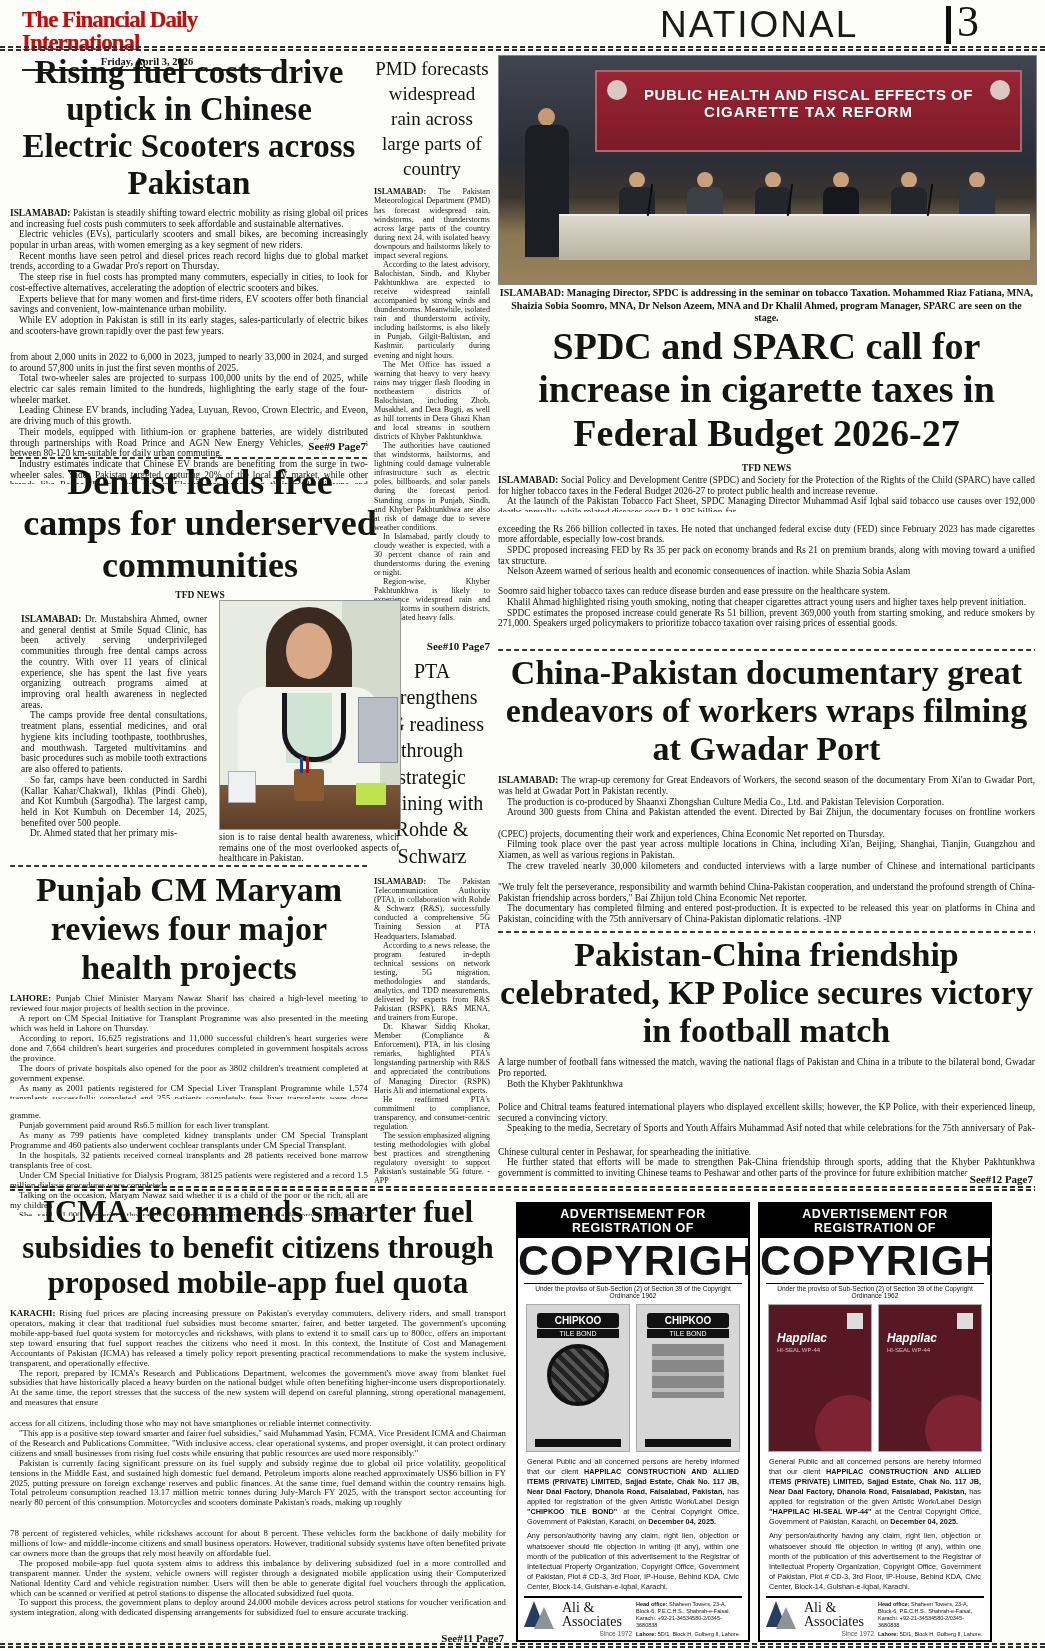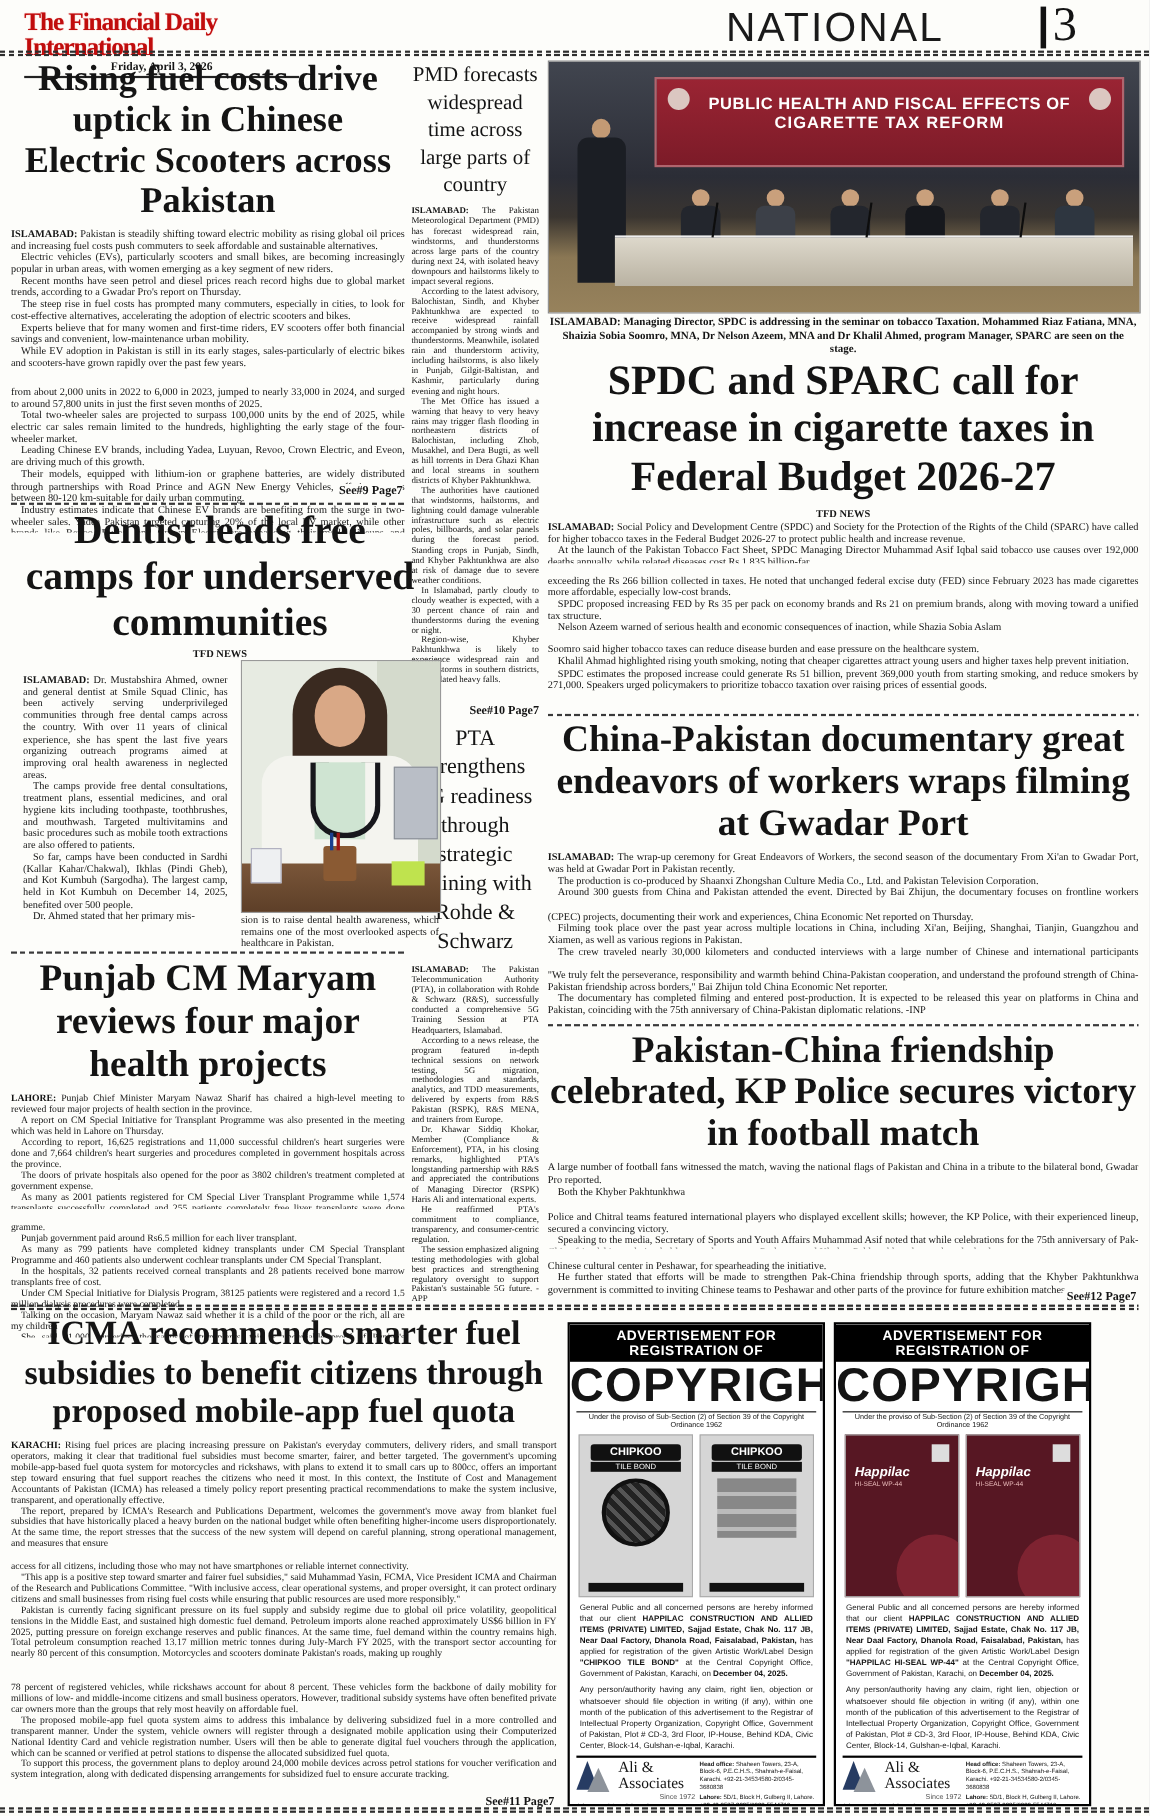--- a/index.html
+++ b/index.html
@@ -146,21 +146,21 @@
           <p class="para">Their models, equipped with lithium-ion or graphene batteries, are widely distributed through partnerships with Road Prince and AGN New Energy Vehicles, offering ranges between 80-120 km-suitable for daily urban commuting.</p>
           <p class="para">Industry estimates indicate that Chinese EV brands are benefiting from the surge in two-wheeler sales. Yadea Pakistan targeted capturing 20% of the local EV market, while other brands like Revoo, Eveon, and Crown Electric are expanding their model lineups and dealership networks.</p>
           <p class="para">The total projected EV two-wheeler market is expected to exceed 100,000 units</p>
         </div>
     </div>
     <div class="abs see" style="right:2px;bottom:0;">See#9 Page7</div>
   </section>
   <div class="abs rule-thin" style="left:10px;top:456px;width:358px;"></div>
 
   <section class="abs mid" style="left:374px;top:56px;width:116px;height:598px;">
-    <h2 class="hl hl-narrow">PMD forecasts widespread time across large parts of country</h2>
+    <h2 class="hl hl-narrow">PMD forecasts widespread rain across large parts of country</h2>
     <div class="bodytext clip" style="margin-top:6px;height:438px;">
         <p class="para"><b>ISLAMABAD: </b>The Pakistan Meteorological Department (PMD) has forecast widespread rain, windstorms, and thunderstorms across large parts of the country during next 24, with isolated heavy downpours and hailstorms likely to impact several regions.</p>
         <p class="para">According to the latest advisory, Balochistan, Sindh, and Khyber Pakhtunkhwa are expected to receive widespread rainfall accompanied by strong winds and thunderstorms. Meanwhile, isolated rain and thunderstorm activity, including hailstorms, is also likely in Punjab, Gilgit-Baltistan, and Kashmir, particularly during evening and night hours.</p>
         <p class="para">The Met Office has issued a warning that heavy to very heavy rains may trigger flash flooding in northeastern districts of Balochistan, including Zhob, Musakhel, and Dera Bugti, as well as hill torrents in Dera Ghazi Khan and local streams in southern districts of Khyber Pakhtunkhwa.</p>
         <p class="para">The authorities have cautioned that windstorms, hailstorms, and lightning could damage vulnerable infrastructure such as electric poles, billboards, and solar panels during the forecast period. Standing crops in Punjab, Sindh, and Khyber Pakhtunkhwa are also at risk of damage due to severe weather conditions.</p>
         <p class="para">In Islamabad, partly cloudy to cloudy weather is expected, with a 30 percent chance of rain and thunderstorms during the evening or night.</p>
         <p class="para">Region-wise, Khyber Pakhtunkhwa is likely to experience widespread rain and thunderstorms in southern districts, with isolated heavy falls.</p>
       </div>
     <div class="abs see" style="right:0;bottom:2px;">See#10 Page7</div>
   </section>

